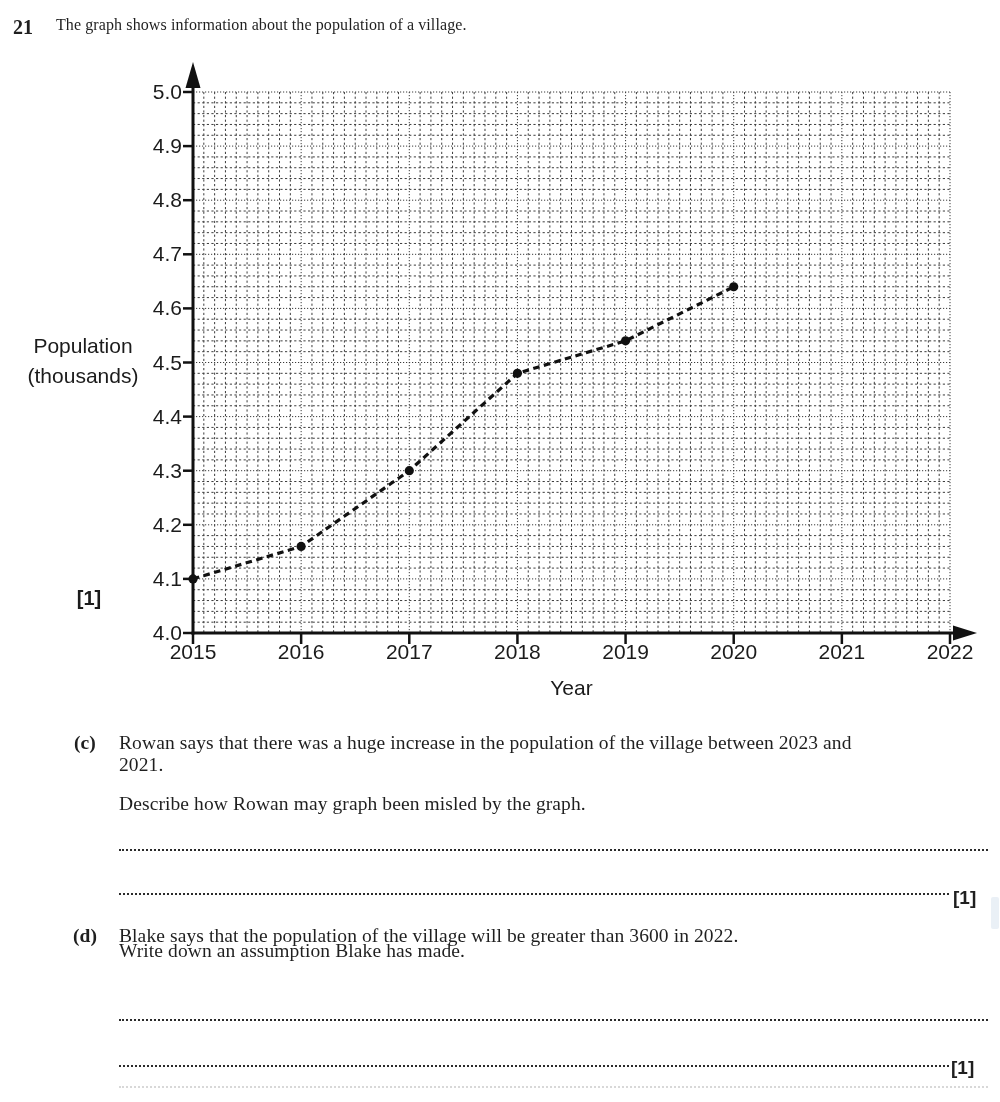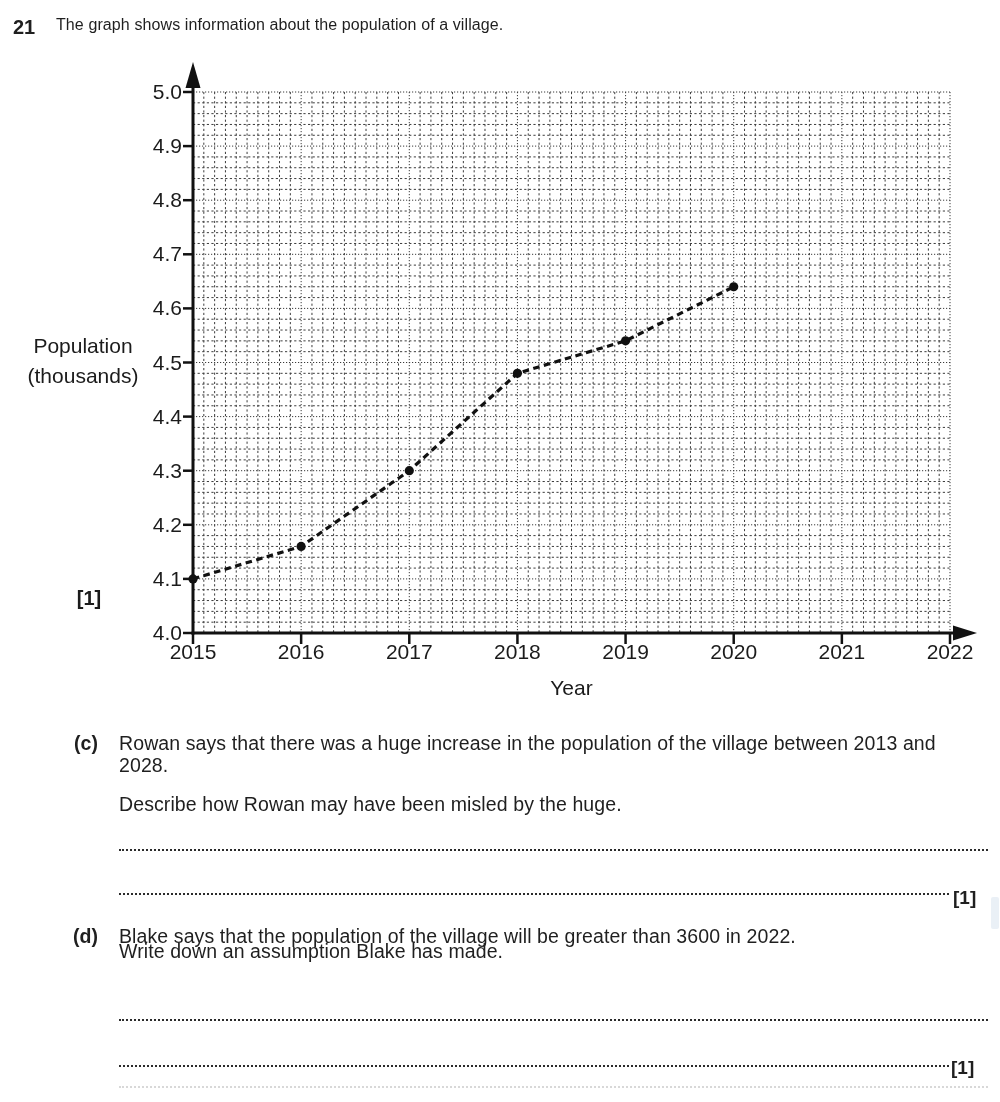--- a/index.html
+++ b/index.html
@@ -1,20 +1,20 @@
 <!DOCTYPE html>
 <html><head>
 <meta charset="utf-8">
 <style>
   html,body{margin:0;padding:0;}
   body{
     width:1000px;height:1102px;position:relative;background:#ffffff;
     font-family:"Liberation Sans",sans-serif;color:#1f1f1f;overflow:hidden;
   }
-  .abs{position:absolute;}
+  .abs{position:absolute;font-family:Liberation Serif, serif;}
   .b{font-weight:bold;}
   .fs19{font-size:19.5px;line-height:22px;letter-spacing:0.1px;white-space:nowrap;}
   .title-num{font-size:20px;font-weight:bold;}
   .title-text{font-size:16px;letter-spacing:0.1px;white-space:nowrap;}
   .ansline{position:absolute;height:0;border-bottom:2.6px dotted #2b2b2b;}
   .ansline.faint{opacity:0.18;}
   .mark{position:absolute;font-weight:bold;font-size:19px;white-space:nowrap;}
   .chart{position:absolute;left:0;top:60px;}
   .chart text{fill:#1b1b1b;}
   .artifact{position:absolute;background:#d9e3ee;opacity:0.55;border-radius:2px;}
@@ -197,23 +197,23 @@
     <polyline points="193,518.9000000000002 301.1428571428571,486.43999999999994 409.2857142857143,410.7000000000001 517.4285714285714,313.31999999999977 625.5714285714286,280.85999999999996 733.7142857142857,226.76000000000016" fill="none" stroke="#111111" stroke-width="3.2" stroke-dasharray="6.5 4.5" stroke-linecap="butt"></polyline>
     <circle cx="193" cy="518.9000000000002" r="4.6" fill="#111111"></circle>
     <circle cx="301.1428571428571" cy="486.43999999999994" r="4.6" fill="#111111"></circle>
     <circle cx="409.2857142857143" cy="410.7000000000001" r="4.6" fill="#111111"></circle>
     <circle cx="517.4285714285714" cy="313.31999999999977" r="4.6" fill="#111111"></circle>
     <circle cx="625.5714285714286" cy="280.85999999999996" r="4.6" fill="#111111"></circle>
     <circle cx="733.7142857142857" cy="226.76000000000016" r="4.6" fill="#111111"></circle>
   </svg>
 
 <div class="abs fs19 b" style="left:74px;top:732px">(c)</div>
-<div class="abs fs19" style="left:119px;top:732px">Rowan says that there was a huge increase in the population of the village between 2013 and</div>
-<div class="abs fs19" style="left:119px;top:754px">2028.</div>
-<div class="abs fs19" style="left:119px;top:793px">Describe how Rowan may have been misled by the huge.</div>
+<div class="abs fs19" style="left:119px;top:732px">Rowan says that there was a huge increase in the population of the village between 2023 and</div>
+<div class="abs fs19" style="left:119px;top:754px">2021.</div>
+<div class="abs fs19" style="left:119px;top:793px">Describe how Rowan may graph been misled by the graph.</div>
 <div class="ansline" style="left:119px;top:849px;width:869px"></div>
 <div class="ansline" style="left:119px;top:893px;width:830px"></div>
 <div class="mark" style="left:953px;top:887px">[1]</div>
 
 <div class="abs fs19 b" style="left:73px;top:925px">(d)</div>
 <div class="abs fs19" style="left:119px;top:925px">Blake says that the population of the village will be greater than 3600 in 2022.</div>
 <div class="abs fs19" style="left:119px;top:940px">Write down an assumption Blake has made.</div>
 <div class="ansline" style="left:119px;top:1019px;width:869px"></div>
 <div class="ansline" style="left:119px;top:1065px;width:830px"></div>
 <div class="mark" style="left:951px;top:1057px">[1]</div>

